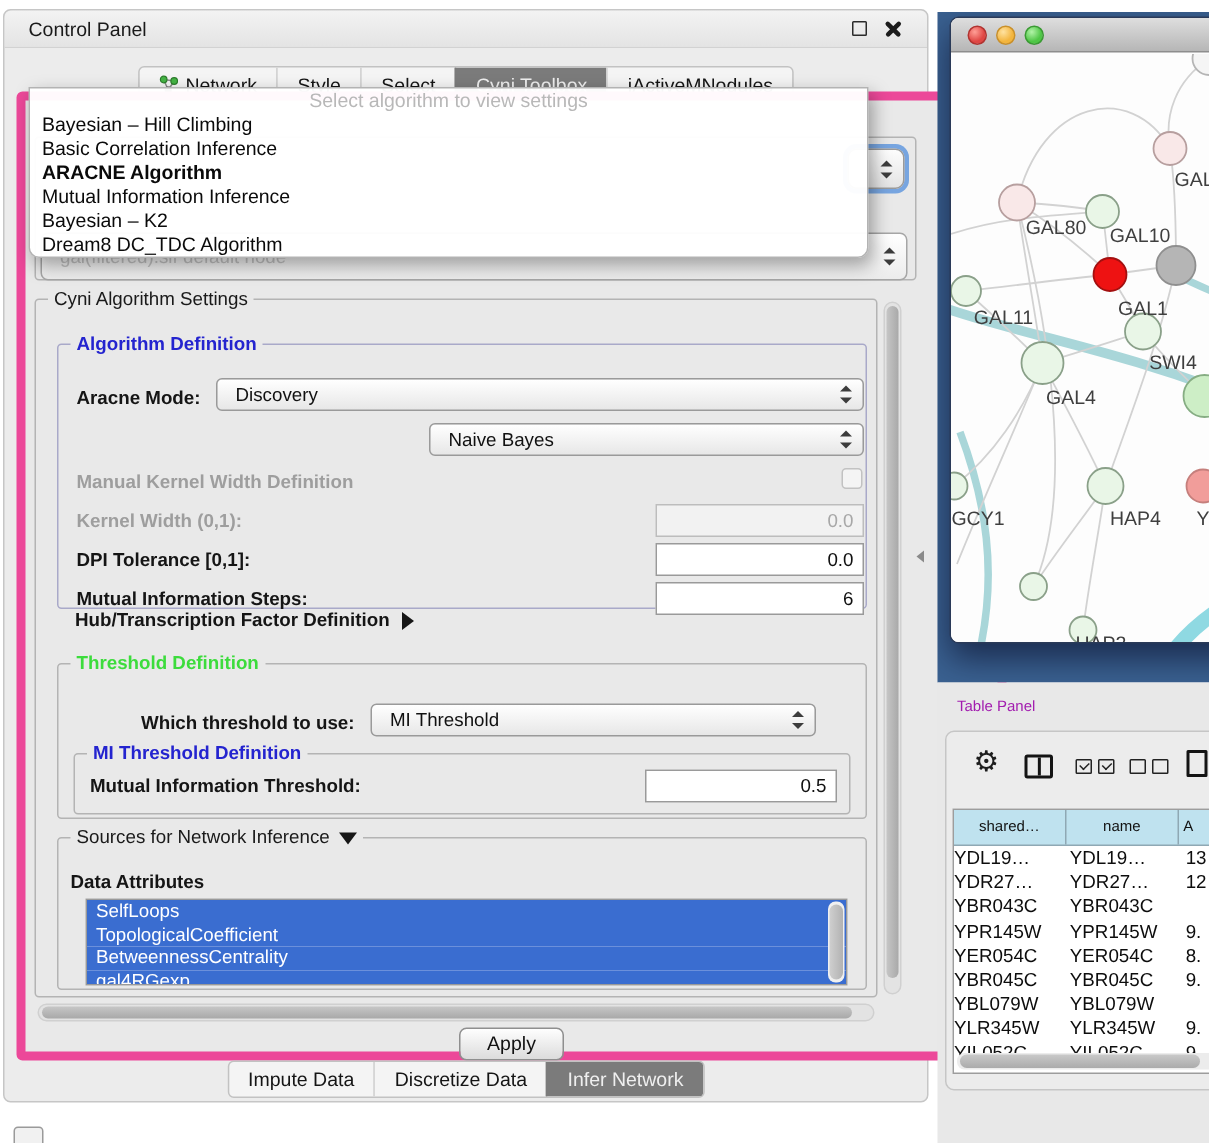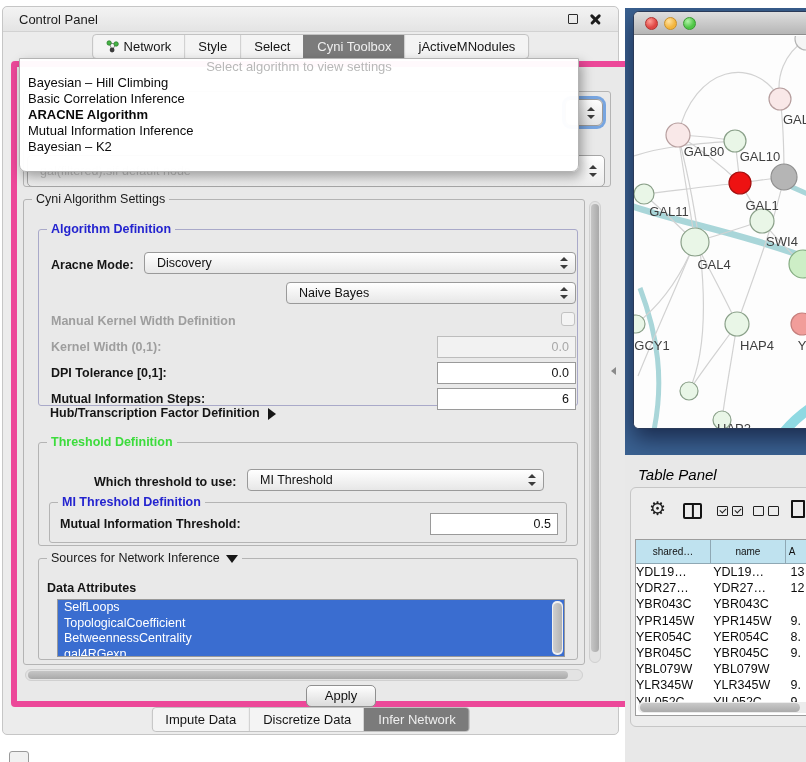--- a/index.html
+++ b/index.html
@@ -21,21 +21,21 @@
                   background:#1c1c1c; border-radius:2px; }
   .close-icon i.b1 { transform:rotate(45deg); } .close-icon i.b2 { transform:rotate(-45deg); }
 
   .tabstrip { display:flex; background:#f4f4f4; border:1px solid #c2c2c2; border-radius:4px;
               overflow:hidden; height:25px; align-items:stretch; }
   .tabstrip .tab { display:flex; align-items:center; gap:5px; padding:0 13px;
                    font-size:13px; color:#151515; border-left:1px solid #cecece;
                    background:transparent; white-space:nowrap; }
   .tabstrip .tab:first-child { border-left:none; }
   .tabstrip .tab.sel { background:#7b7b7b; color:#efefef; border-left-color:#7b7b7b; }
-  .cp-tabs { position:absolute; top:27px; left:50%; transform:translateX(-50%); }
+  .cp-tabs { position:absolute; top:37px; left:50%; transform:translateX(-50%); }
 
   .cp-content { position:absolute; left:8px; top:54px; width:660px; height:646px;
                 background:#e9e9e9; border:6px solid #ec4899; border-radius:4px; }
 
   
   .grp { position:absolute; border:1px solid #b4b4b4; border-radius:3px; }
   .grp > .gt { position:absolute; top:-8px; left:8px; background:#e9e9e9;
                padding:0 4px; font-size:12.5px; color:#1a1a1a; white-space:nowrap; }
   .gt.blue { color:#2424cf; font-weight:bold; }
   .gt.green { color:#3cdc3c; font-weight:bold; }
@@ -120,21 +120,21 @@
   .light.red    { left:11px; background:radial-gradient(circle at 35% 30%, #ff9f96, #df4744 60%); border:1px solid #b03330; }
   .light.yellow { left:30px; background:radial-gradient(circle at 35% 30%, #ffe2a0, #f3b53e 60%); border:1px solid #c9902b; }
   .light.green  { left:49px; background:radial-gradient(circle at 35% 30%, #b2f3a8, #4fc646 60%); border:1px solid #3a9a33; }
   .net-canvas { position:absolute; left:0; top:24px; right:0; bottom:0; background:#fdfdfd;
                 overflow:hidden; font-size:13px; color:#3f3f3f; }
   .nlab { position:absolute; transform:translateX(-50%); white-space:nowrap; }
 
   
   .table-region { position:absolute; left:625px; top:455px; width:181px; height:307px;
                   background:#e8e8e8; overflow:hidden; }
-  .tp-title { position:absolute; left:13px; top:11px; font-size:15px; color:#000000;font-style:italic; }
+  .tp-title { position:absolute; left:13px; top:11px; font-size:10px; color:#a21caf; }
   .tp-card { position:absolute; left:5px; top:32px; width:200px; height:240px;
              background:#ececec; border:1px solid #c6c6c6; border-radius:6px; }
   .ticon { position:absolute; top:14px; }
   .gear { left:18px; top:9px; font-size:19px; color:#1d1d1d; font-family:"DejaVu Sans", sans-serif; }
   .cols-icon { left:52px; width:19px; height:16px; border:2.2px solid #141414; border-radius:2px; }
   .cols-icon i { position:absolute; left:50%; top:0; bottom:0; width:2.2px; background:#141414; transform:translateX(-50%); }
   .cb { position:absolute; top:18px; width:11px; height:10px; border:1.6px solid #222; border-radius:1px; }
   .cb.ck::after { content:""; position:absolute; left:1.5px; top:0.5px; width:5px; height:3px;
                   border-left:1.8px solid #222; border-bottom:1.8px solid #222; transform:rotate(-45deg); }
   .page-icon { position:absolute; left:160px; top:12px; width:14px; height:18px;
@@ -307,20 +307,21 @@
       <div class="btn" style="left:50%; transform:translateX(-50%); top:618px; width:70px; height:22px;">Apply</div>
     </div>
 
     <div class="dropdown">
       <div class="dd-prompt">Select algorithm to view settings</div>
       <div class="dd-item">Bayesian – Hill Climbing</div>
       <div class="dd-item">Basic Correlation Inference</div>
       <div class="dd-item bold">ARACNE Algorithm</div>
       <div class="dd-item">Mutual Information Inference</div>
       <div class="dd-item">Bayesian – K2</div>
+      <div class="dd-item">Dream8 DC_TDC Algorithm</div>
     </div>
 
     <div style="position:absolute; left:50%; transform:translateX(-50%); top:700px;">
       <div class="tabstrip">
         <div class="tab">
           <span>Impute Data</span>
         </div>
         <div class="tab">
           <span>Discretize Data</span>
         </div>

